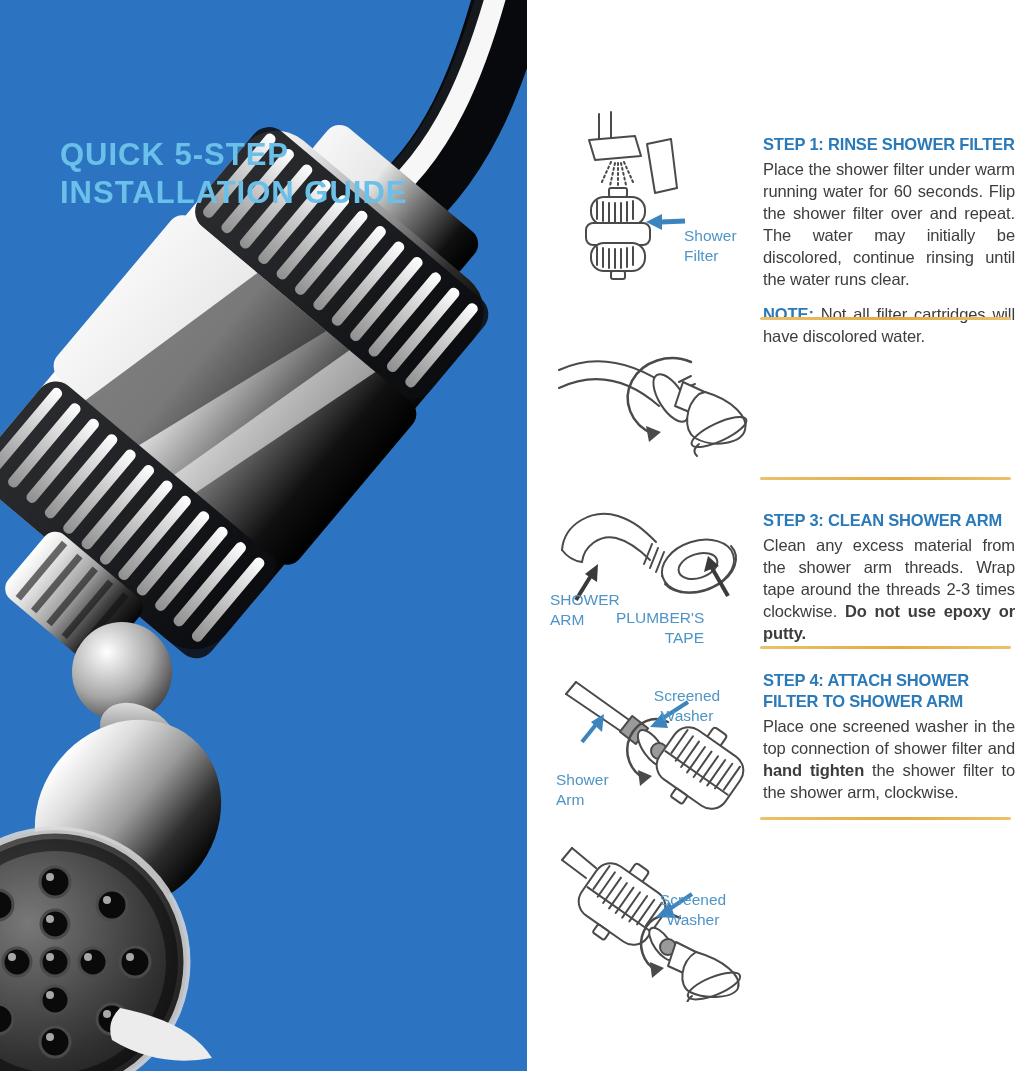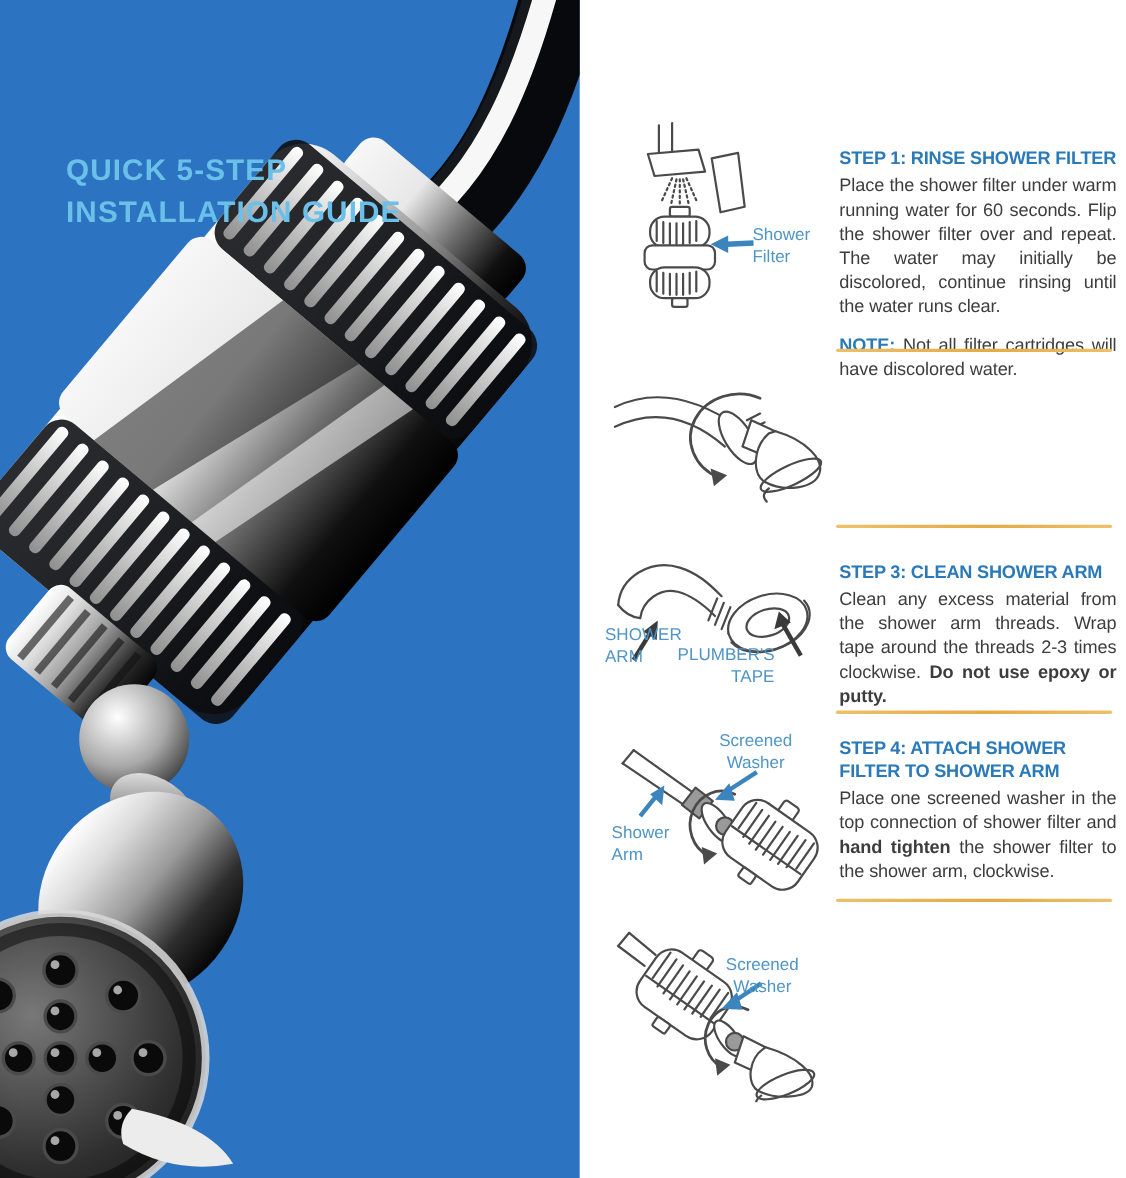--- a/index.html
+++ b/index.html
@@ -4,26 +4,26 @@
 <style>
   html,body { margin:0; padding:0; }
   body { width:1024px; height:1071px; font-family:"Liberation Sans",sans-serif; background:#ffffff; }
   #canvas { position:relative; width:1024px; height:1071px; overflow:hidden; background:#ffffff; }
 
   
   .left-panel { position:absolute; left:0; top:0; width:527px; height:1071px;
                 background:#2c74c1; overflow:hidden; }
   .photo-svg { position:absolute; left:0; top:0; }
   .panel-title { position:absolute; left:60px; top:136px; color:#6ac0e8;
-                 font-weight:bold; font-size:27px; line-height:38px; letter-spacing:1px; }
+                 font-weight:bold; font-size:31px; line-height:38px; letter-spacing:1px; }
 
   
   .fig { position:absolute; }
   .fig svg { display:block; }
-  .fig-label { position:absolute; color:#4f94c6; font-size:15.5px; line-height:20px; }
+  .fig-label { position:absolute; color:#4f94c6; font-size:15.5px; line-height:20px;margin-top:22px; }
   .lbl-right { text-align:right; }
   .lbl-center { text-align:center; }
 
   .step { position:absolute; left:763px; width:252px; }
   .step-title { margin:0; color:#2a79b8; font-weight:bold; font-size:16.5px;
                 line-height:21px; white-space:nowrap; letter-spacing:-0.2px; }
   .step-body { margin:3px 0 0 0; color:#3d3d3d; font-size:16.5px; line-height:22px;
                text-align:justify; letter-spacing:-0.1px; }
   .step-note { margin:13px 0 0 0; color:#3d3d3d; font-size:16.5px; line-height:22px;
                text-align:justify; letter-spacing:-0.1px; }

